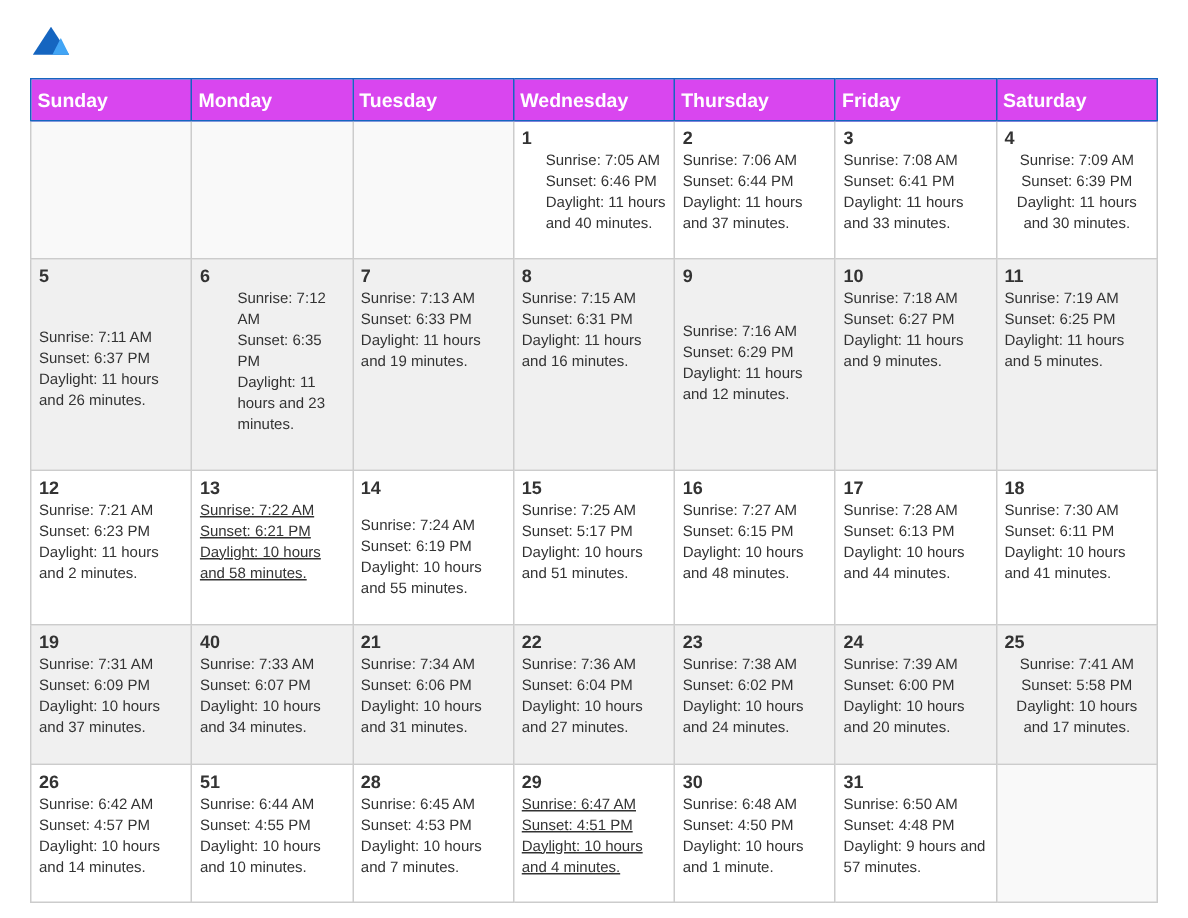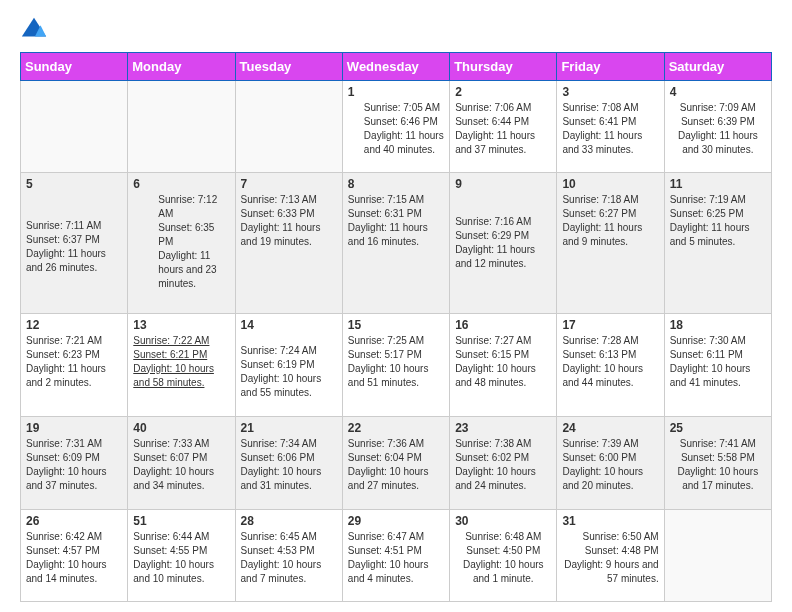--- a/index.html
+++ b/index.html
@@ -314,33 +314,33 @@
 Daylight: 10 hours and 10 minutes.</div>
           </td>
           <td>
             <span class="day-num">28</span>
             <div class="day-info" style="white-space: pre-line;">Sunrise: 6:45 AM
 Sunset: 4:53 PM
 Daylight: 10 hours and 7 minutes.</div>
           </td>
           <td>
             <span class="day-num">29</span>
-            <div class="day-info" style="white-space: pre-line;">Sunrise: 6:47 AM
+            <div class="day-info" style="white-space: pre-line; text-decoration: underline;">Sunrise: 6:47 AM
 Sunset: 4:51 PM
 Daylight: 10 hours and 4 minutes.</div>
           </td>
           <td>
             <span class="day-num">30</span>
-            <div class="day-info" style="white-space: pre-line; text-align: center;">Sunrise: 6:48 AM
+            <div class="day-info" style="white-space: pre-line;">Sunrise: 6:48 AM
 Sunset: 4:50 PM
 Daylight: 10 hours and 1 minute.</div>
           </td>
           <td>
             <span class="day-num">31</span>
-            <div class="day-info" style="white-space: pre-line; text-align: right;">Sunrise: 6:50 AM
+            <div class="day-info" style="white-space: pre-line;">Sunrise: 6:50 AM
 Sunset: 4:48 PM
 Daylight: 9 hours and 57 minutes.</div>
           </td>
           <td class="empty"></td>
         </tr>
       </tbody>
   </table>
 </div>
 
 </body></html>

